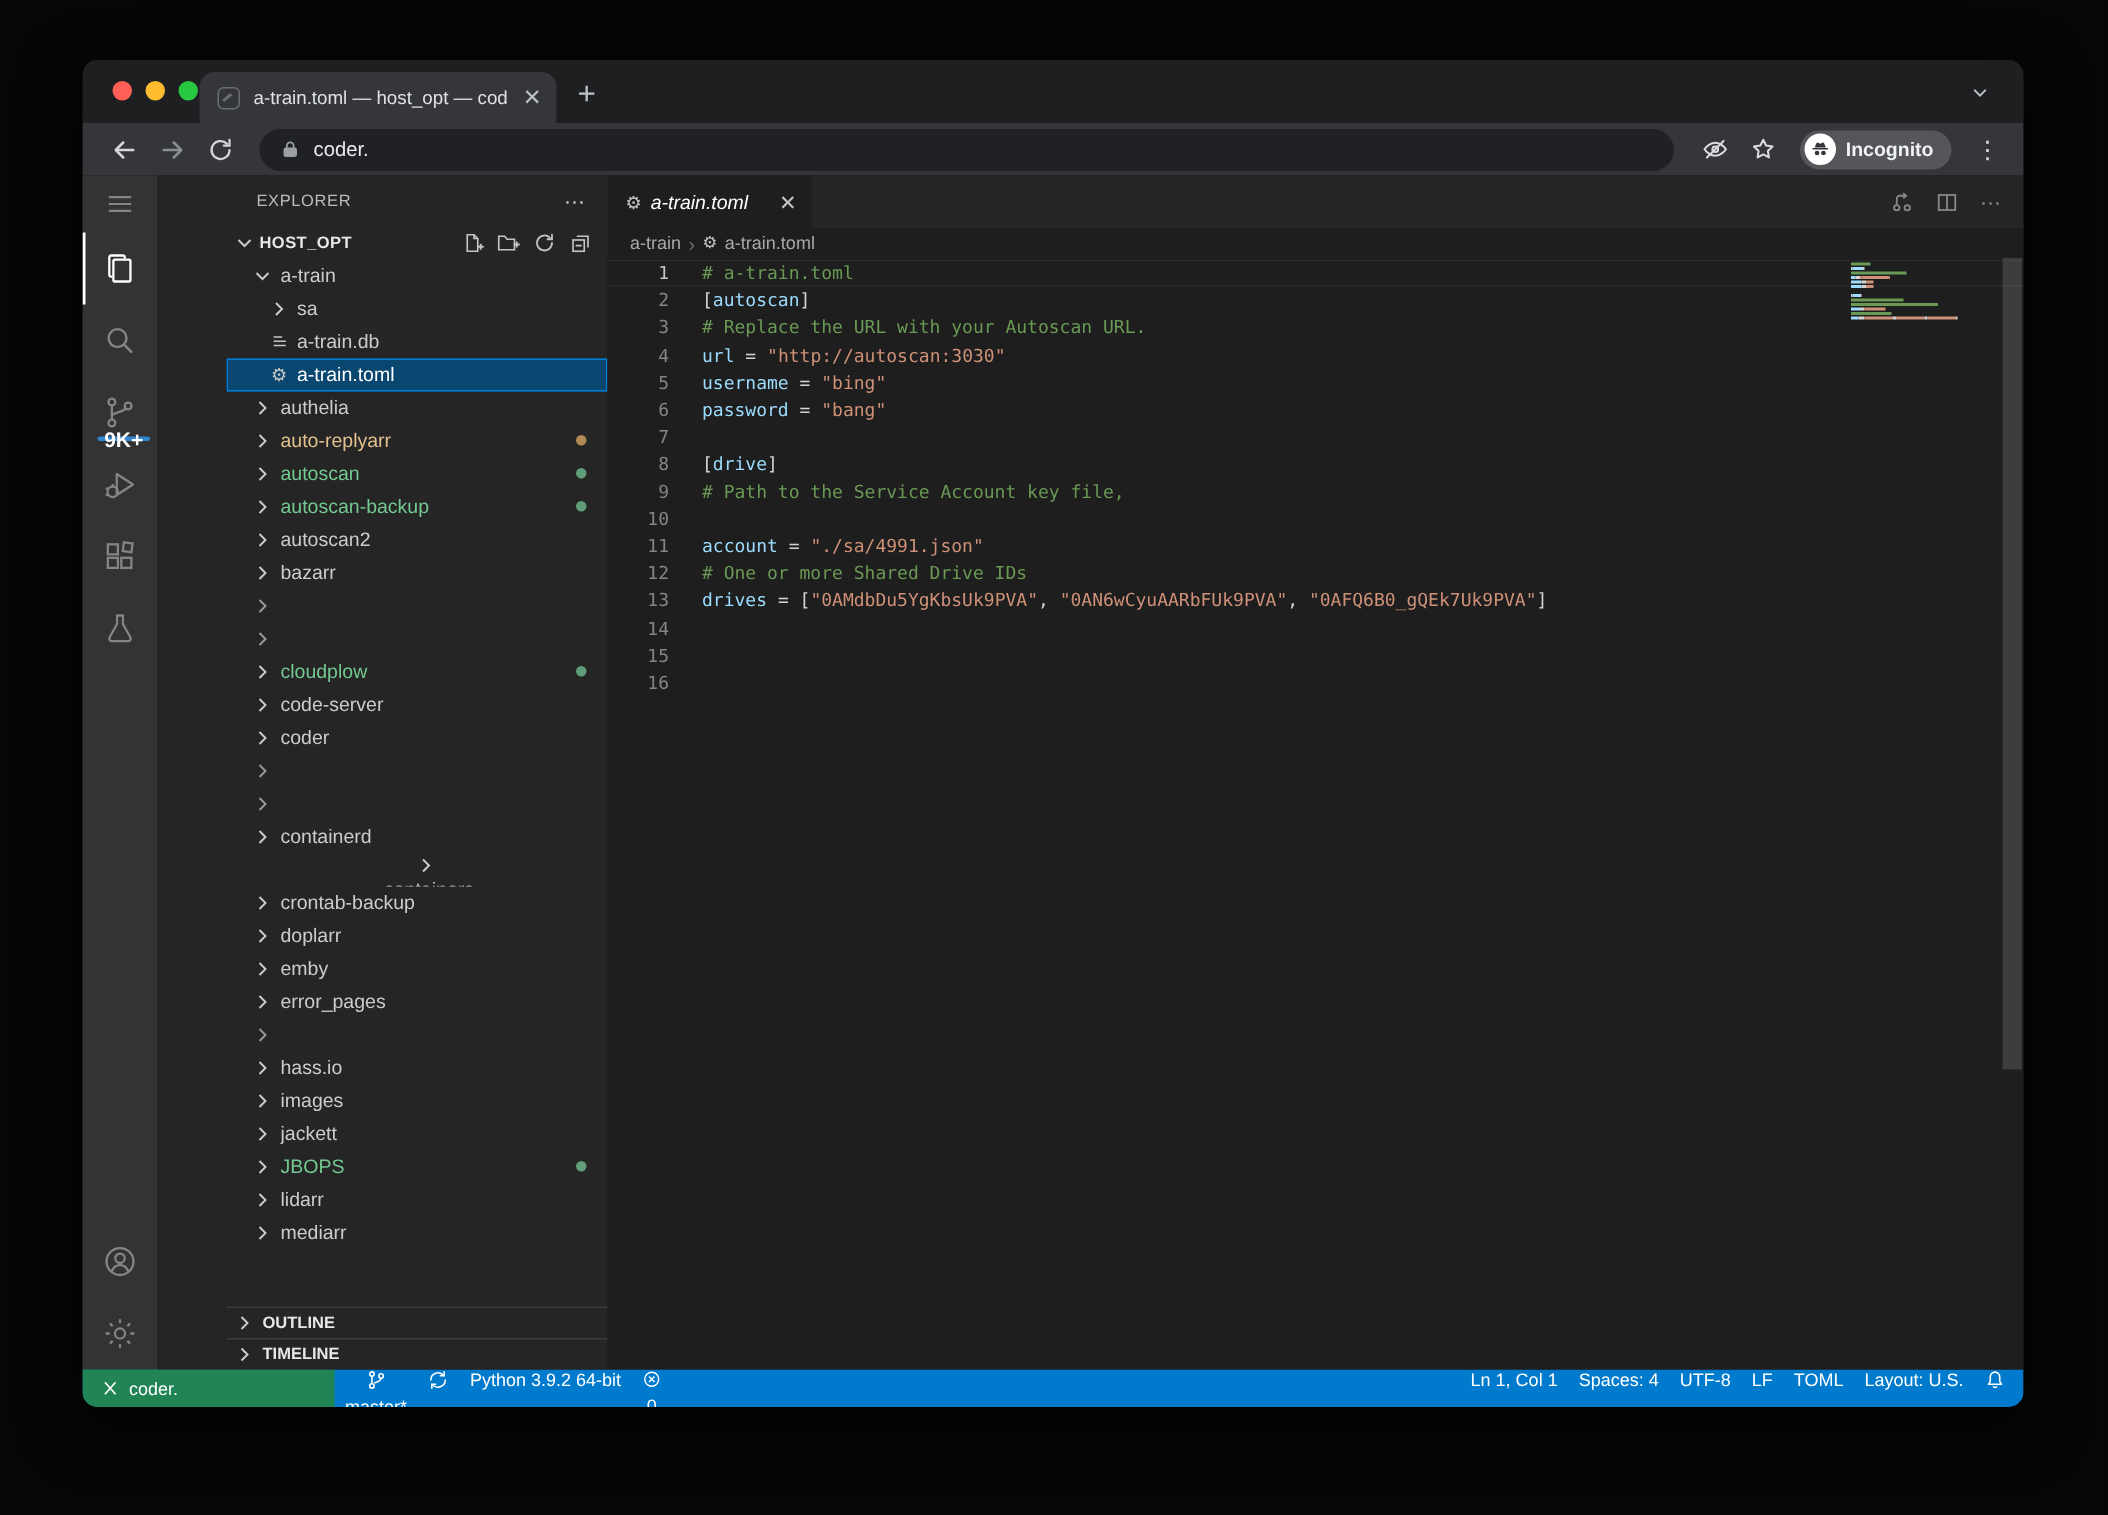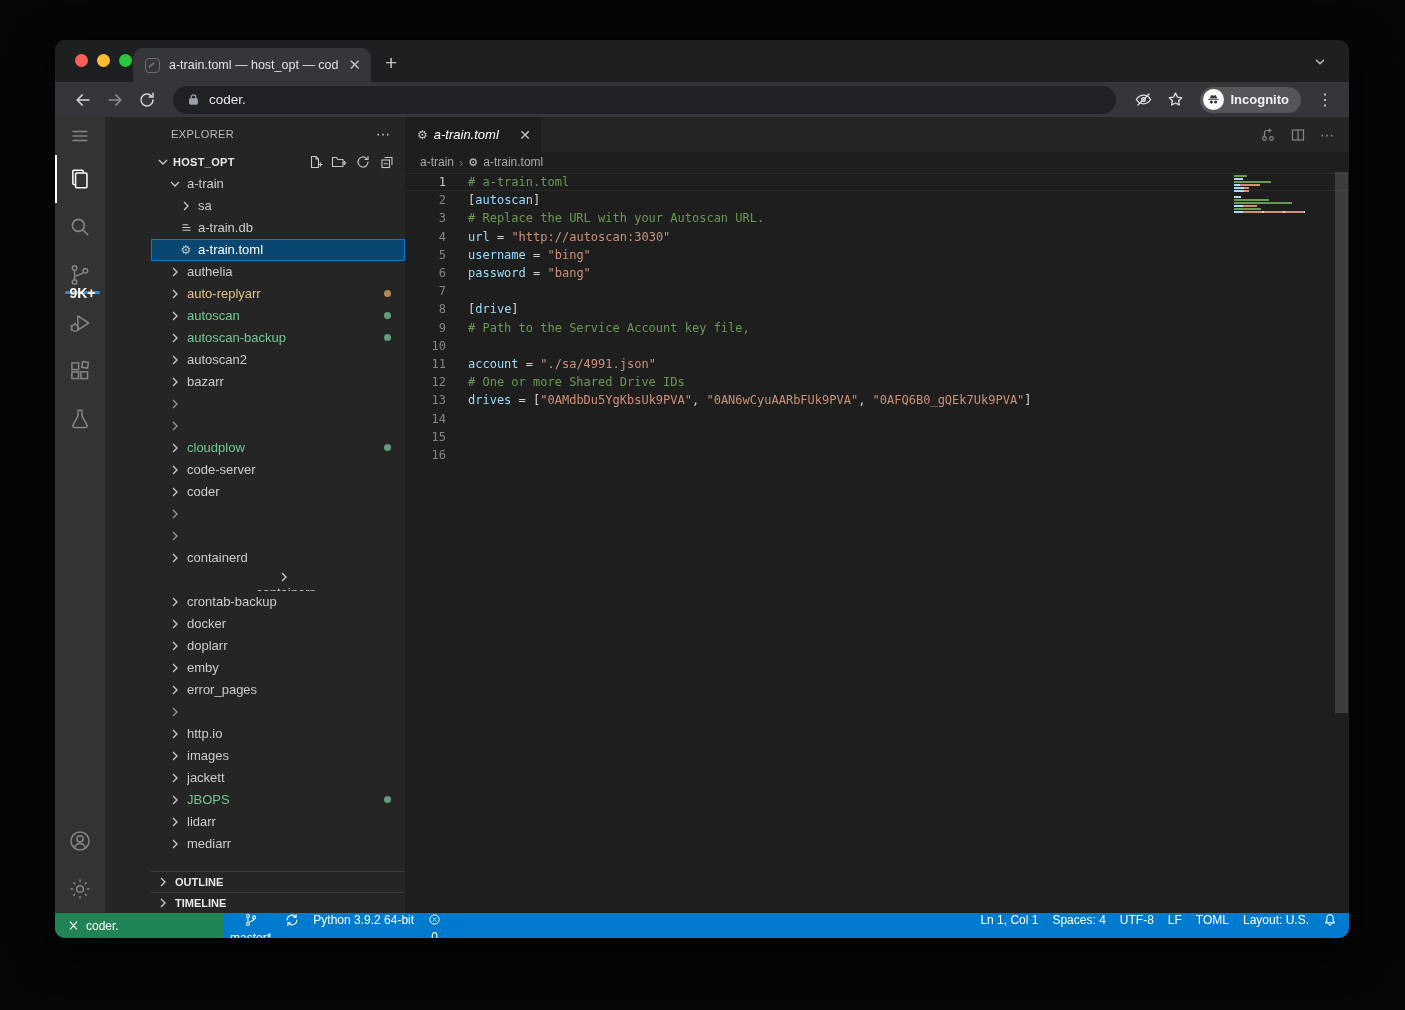--- a/index.html
+++ b/index.html
@@ -434,28 +434,20 @@
                 </svg>
               </span>
               <span class="tlabel">crontab-backup</span>
             </div>
             <div class="trow" style="padding-left: 16px;">
               <span class="chev ico">
                 <svg width="16" height="16" viewBox="0 0 16 16" fill="none" stroke="#cccccc" stroke-width="1.3">
                   <path d="M6 4l4 4-4 4"></path>
                 </svg>
               </span>
-              <span class="tlabel">docker</span>
-            </div>
-            <div class="trow" style="padding-left: 16px;">
-              <span class="chev ico">
-                <svg width="16" height="16" viewBox="0 0 16 16" fill="none" stroke="#cccccc" stroke-width="1.3">
-                  <path d="M6 4l4 4-4 4"></path>
-                </svg>
-              </span>
               <span class="tlabel">doplarr</span>
             </div>
             <div class="trow" style="padding-left: 16px;">
               <span class="chev ico">
                 <svg width="16" height="16" viewBox="0 0 16 16" fill="none" stroke="#cccccc" stroke-width="1.3">
                   <path d="M6 4l4 4-4 4"></path>
                 </svg>
               </span>
               <span class="tlabel">emby</span>
             </div>
@@ -474,21 +466,21 @@
                 </svg>
               </span>
               <span class="tlabel"></span>
             </div>
             <div class="trow" style="padding-left: 16px;">
               <span class="chev ico">
                 <svg width="16" height="16" viewBox="0 0 16 16" fill="none" stroke="#cccccc" stroke-width="1.3">
                   <path d="M6 4l4 4-4 4"></path>
                 </svg>
               </span>
-              <span class="tlabel">http.io</span>
+              <span class="tlabel">hass.io</span>
             </div>
             <div class="trow" style="padding-left: 16px;">
               <span class="chev ico">
                 <svg width="16" height="16" viewBox="0 0 16 16" fill="none" stroke="#cccccc" stroke-width="1.3">
                   <path d="M6 4l4 4-4 4"></path>
                 </svg>
               </span>
               <span class="tlabel">images</span>
             </div>
             <div class="trow" style="padding-left: 16px;">

